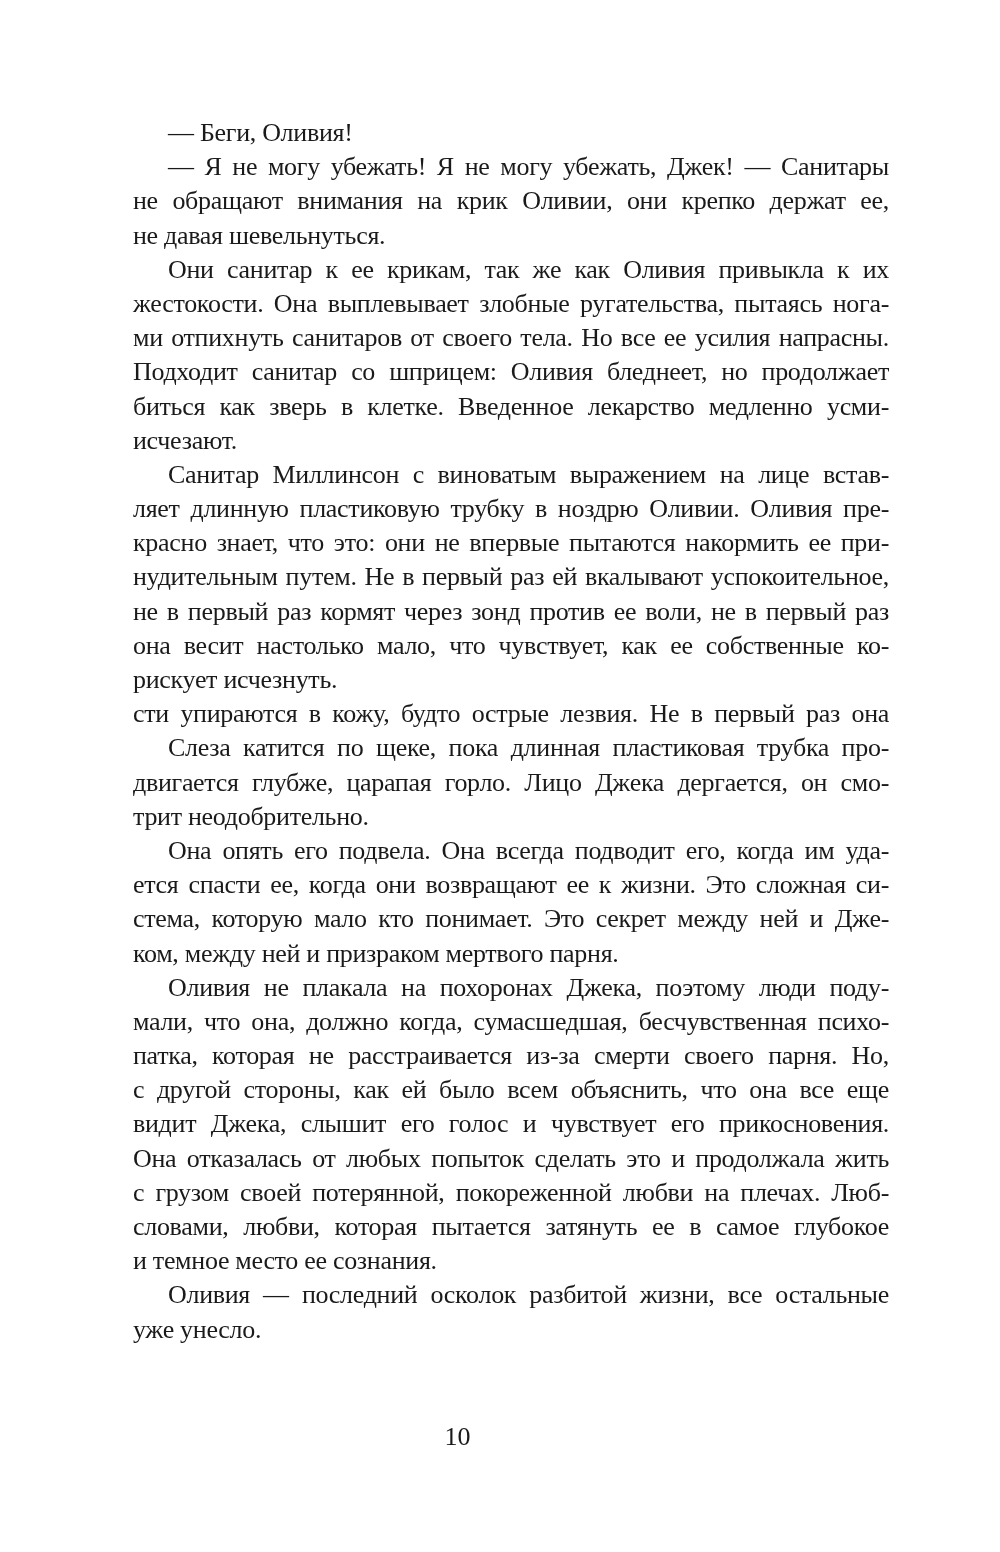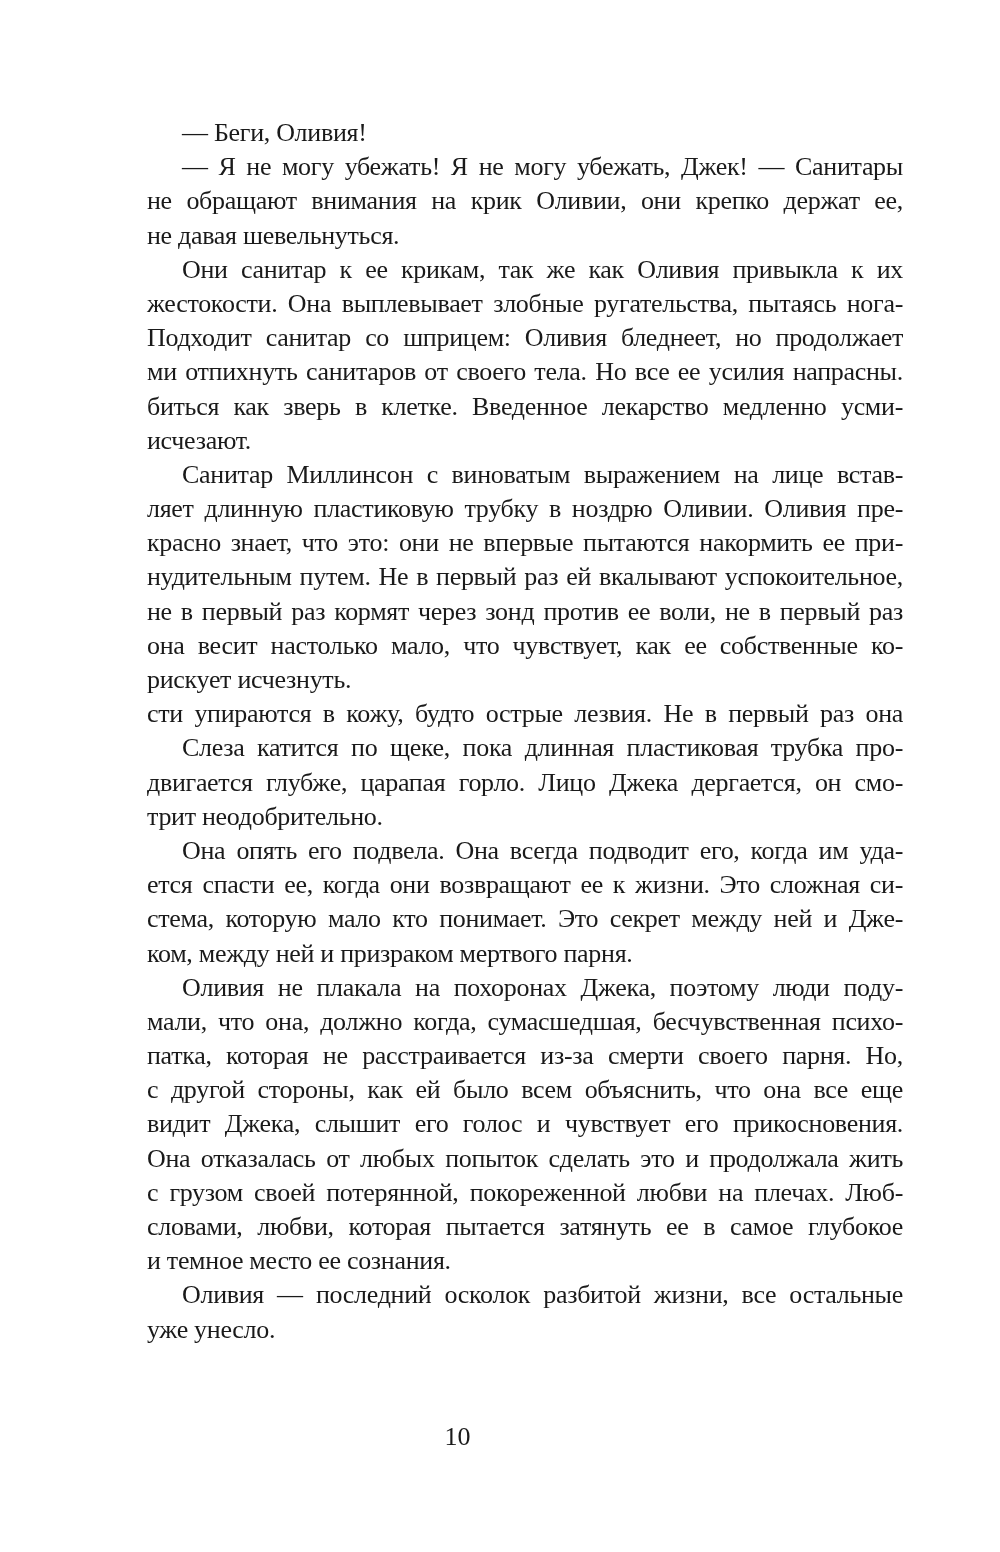--- a/index.html
+++ b/index.html
@@ -8,21 +8,21 @@
       background: #ffffff;
     }
     body {
       width: 1000px;
       height: 1552px;
       position: relative;
       overflow: hidden;
     }
     .page {
       position: absolute;
-      left: 147px;
+      left: 133px;
       top: 116px;
       width: 756px;
       font-family: "Liberation Serif", "DejaVu Serif", serif;
       font-size: 26px;
       color: #1a1a1a;
       letter-spacing: -0.3px;
     }
     .line {
       display: block;
       height: 34.2px;
@@ -59,22 +59,22 @@
 
   <div>
     <span class="line first">— Я не могу убежать! Я не могу убежать, Джек! — Санитары</span>
     <span class="line">не обращают внимания на крик Оливии, они крепко держат ее,</span>
     <span class="line last">не давая шевельнуться.</span>
   </div>
 
   <div>
     <span class="line first">Они санитар к ее крикам, так же как Оливия привыкла к их</span>
     <span class="line">жестокости. Она выплевывает злобные ругательства, пытаясь нога-</span>
+    <span class="line">ми отпихнуть санитаров от своего тела. Но все ее усилия напрасны.</span>
     <span class="line">Подходит санитар со шприцем: Оливия бледнеет, но продолжает</span>
-    <span class="line">ми отпихнуть санитаров от своего тела. Но все ее усилия напрасны.</span>
     <span class="line">биться как зверь в клетке. Введенное лекарство медленно усми-</span>
     <span class="line last">исчезают.</span>
   </div>
 
   <div>
     <span class="line first">Санитар Миллинсон с виноватым выражением на лице встав-</span>
     <span class="line">ляет длинную пластиковую трубку в ноздрю Оливии. Оливия пре-</span>
     <span class="line">красно знает, что это: они не впервые пытаются накормить ее при-</span>
     <span class="line">нудительным путем. Не в первый раз ей вкалывают успокоительное,</span>
     <span class="line">не в первый раз кормят через зонд против ее воли, не в первый раз</span>

